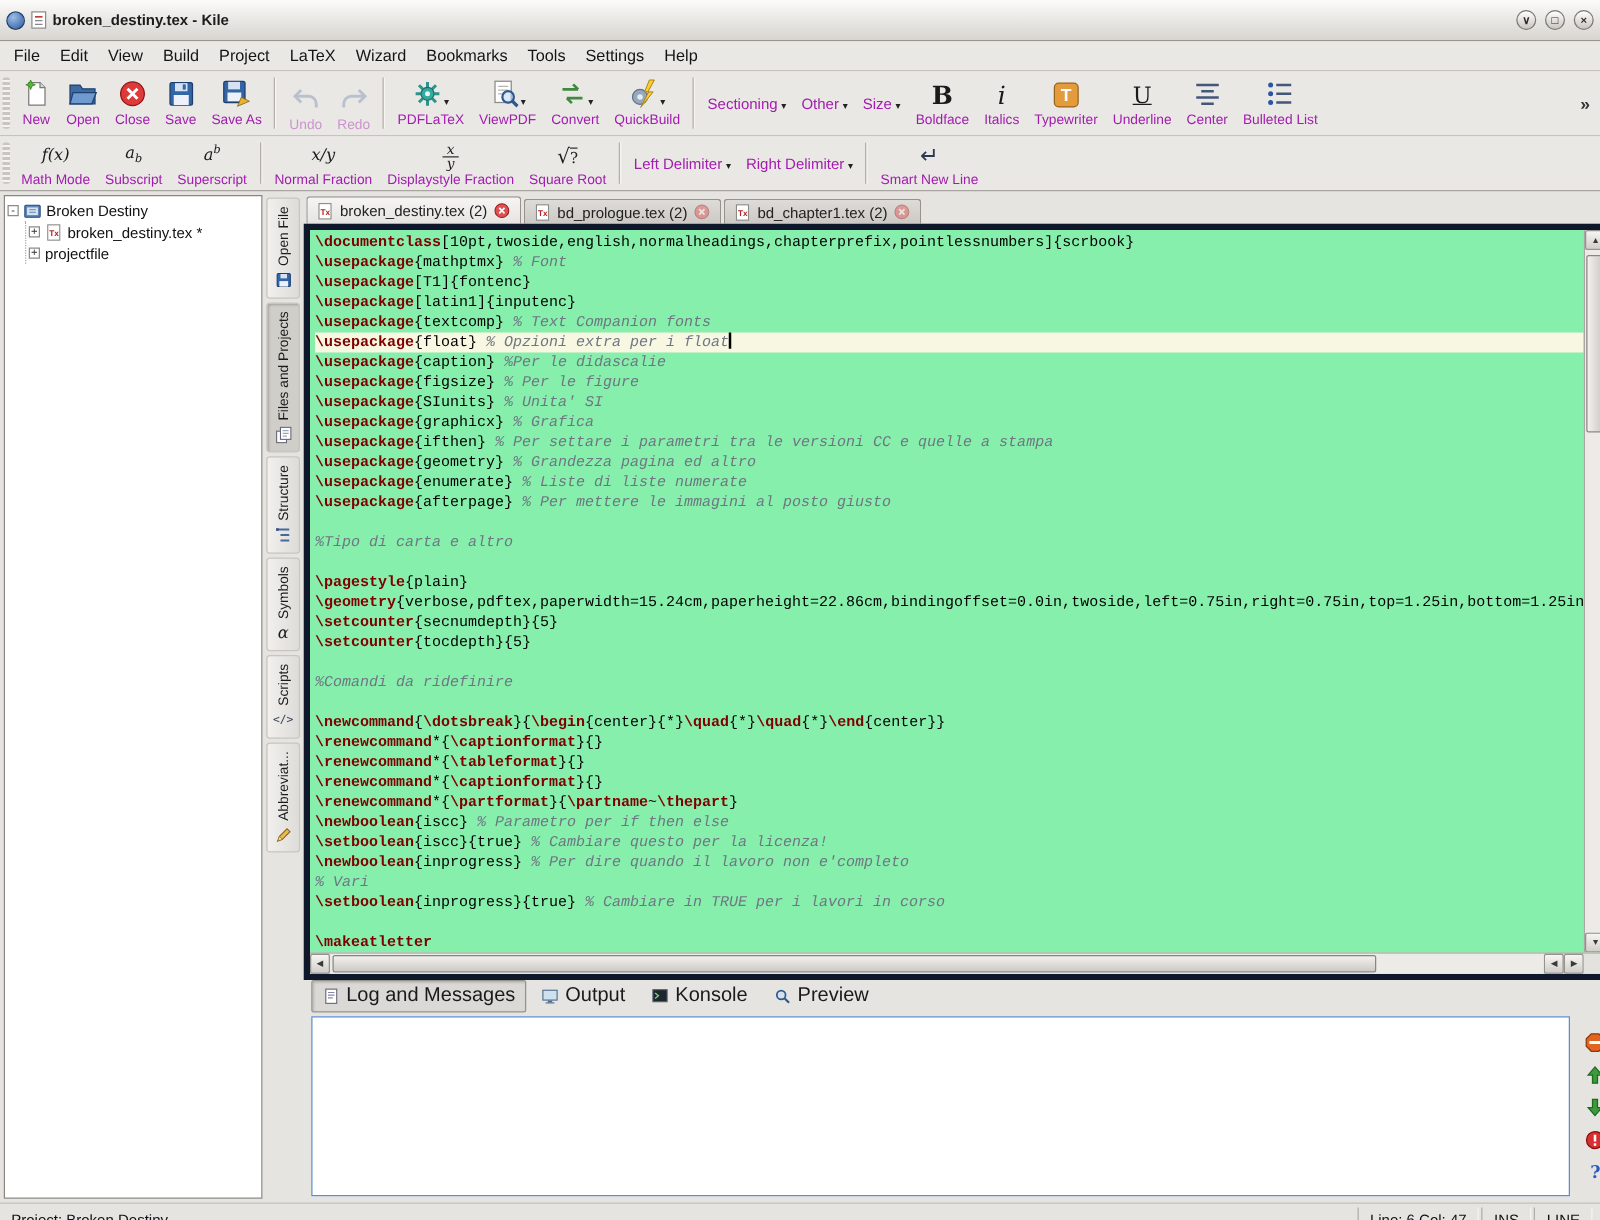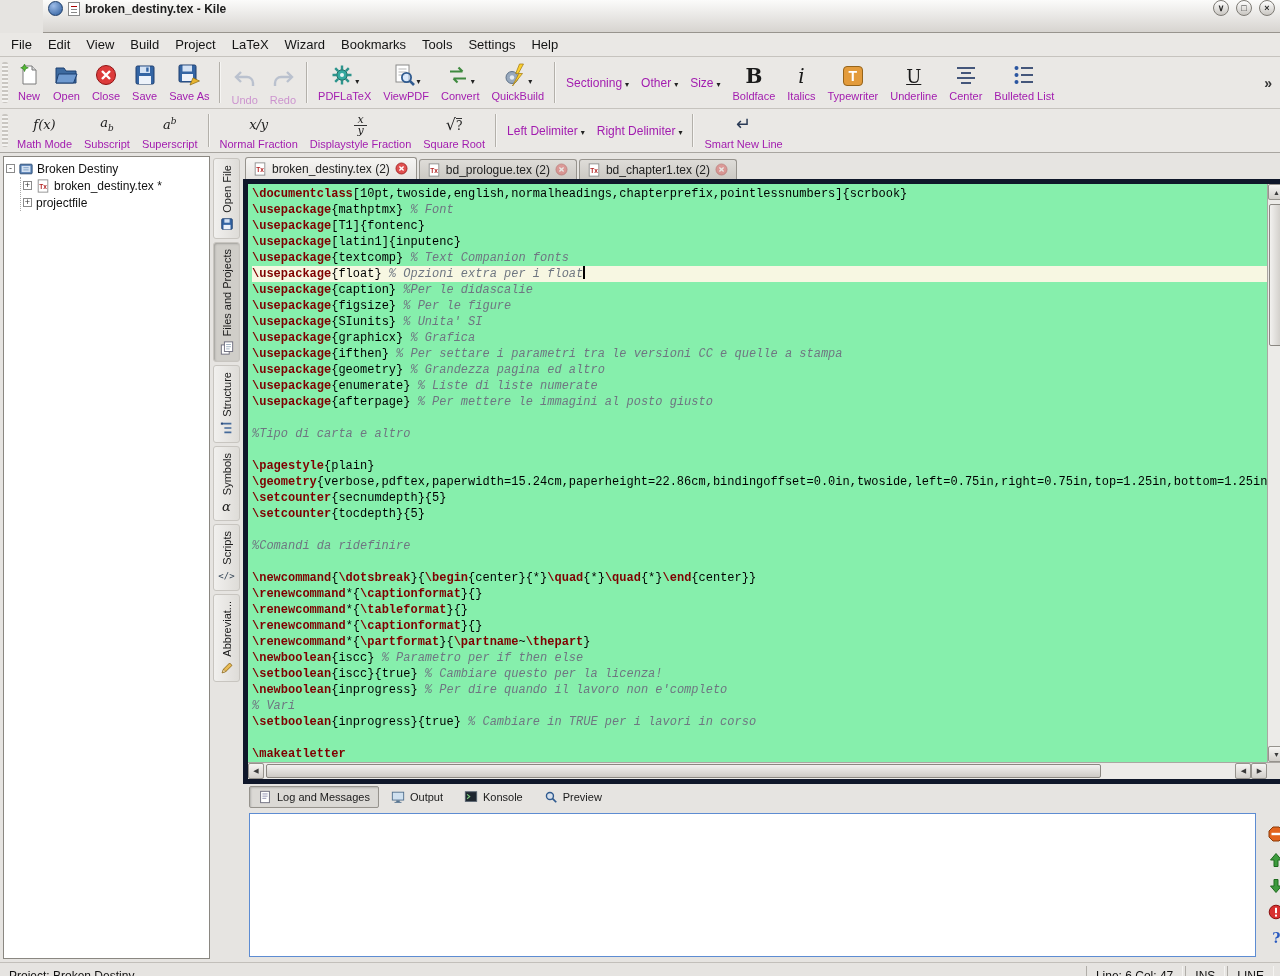--- a/index.html
+++ b/index.html
@@ -1,22 +1,22 @@
 <!DOCTYPE html>
 <html><head>
 <meta charset="utf-8">
 <style>
   * { box-sizing: border-box; }
   html,body { margin:0; padding:0; width:1280px; height:976px; overflow:hidden;
     background:#e6e4e1; font-family:"Liberation Sans",sans-serif; font-size:12px; color:#111; }
   .window { width:1280px; height:976px; display:flex; flex-direction:column; }
 
   
-  .titlebar { height:21px; flex:0 0 21px; display:flex; align-items:flex-end; gap:5px; padding:16px 5px;
-    background:linear-gradient(#fbfbfa,#d7d4d0); border-bottom:1px solid #98948e;margin-left:43px; }
+  .titlebar { height:21px; flex:0 0 21px; display:flex; align-items:center; gap:5px; padding:16px 5px;
+    background:linear-gradient(#fbfbfa,#d7d4d0); border-bottom:1px solid #98948e; }
   .tb-menu { width:15px; height:15px; border-radius:50%;
     background:radial-gradient(circle at 35% 30%, #9dbce8, #2a5a9a); border:1px solid #1c3c68; }
   .tb-doc { width:12px; height:14px; background:#fff; border:1px solid #8a8a8a; position:relative; }
   .tb-doc:after { content:""; position:absolute; left:2px; top:3px; width:6px; height:1px;
     background:#a00; box-shadow:0 3px 0 #888, 0 6px 0 #888; }
   .tb-title { font-weight:bold; font-size:12px; color:#1c1c1c; white-space:nowrap; }
   .tb-spacer { flex:1; height:100%; }
   .tb-buttons { display:flex; gap:7px; align-items:center; }
   .tb-btn { width:16px; height:16px; border-radius:50%; border:1px solid #7d7a74;
     background:linear-gradient(#ffffff,#c9c6c1); display:flex; align-items:center; justify-content:center;
@@ -118,21 +118,21 @@
     background:linear-gradient(to right,#f2f1ef,#cdcac5); border:1px solid #8a8781; border-radius:2px; }
   .hscroll { height:17px; flex:0 0 17px; border-top:1px solid #aaa7a2; background:#e4e2de;
     display:flex; align-items:center; }
   .htrack { flex:1; position:relative; height:16px; background:#ecebe8; }
   .hthumb { position:absolute; top:1px; bottom:1px; left:2px; width:86%;
     background:linear-gradient(#f2f1ef,#cdcac5); border:1px solid #8a8781; border-radius:2px; }
   .scorner { width:17px; height:16px; background:#e4e2de; }
 
   
   .bottom-tabs { flex:0 0 26px; height:26px; display:flex; align-items:center; gap:3px; padding-left:38px; }
-  .btab { display:flex; align-items:center; gap:5px; padding:3px 8px; font-size:11px; color:#1a1a1a;
+  .btab { display:flex; align-items:center; gap:5px; padding:3px 8px; font-size:16px; color:#1a1a1a;
     border:1px solid transparent; border-radius:2px; }
   .btab.active { border-color:#96938d; background:#dbd9d5; box-shadow:inset 1px 1px 2px rgba(0,0,0,0.18); }
   .btab-icon svg { width:14px; height:14px; display:block; }
   .log-zone { flex:1; display:flex; padding:3px 2px 5px 38px; gap:6px; }
   .log-box { flex:1; background:#fff; border:1px solid #5d8cd2; }
   .log-icons { width:28px; flex:0 0 28px; display:flex; flex-direction:column; align-items:center;
     gap:9px; padding-top:12px; }
   .log-ic { width:17px; height:17px; display:flex; align-items:center; justify-content:center; }
   .log-ic svg { width:16px; height:16px; }
 

